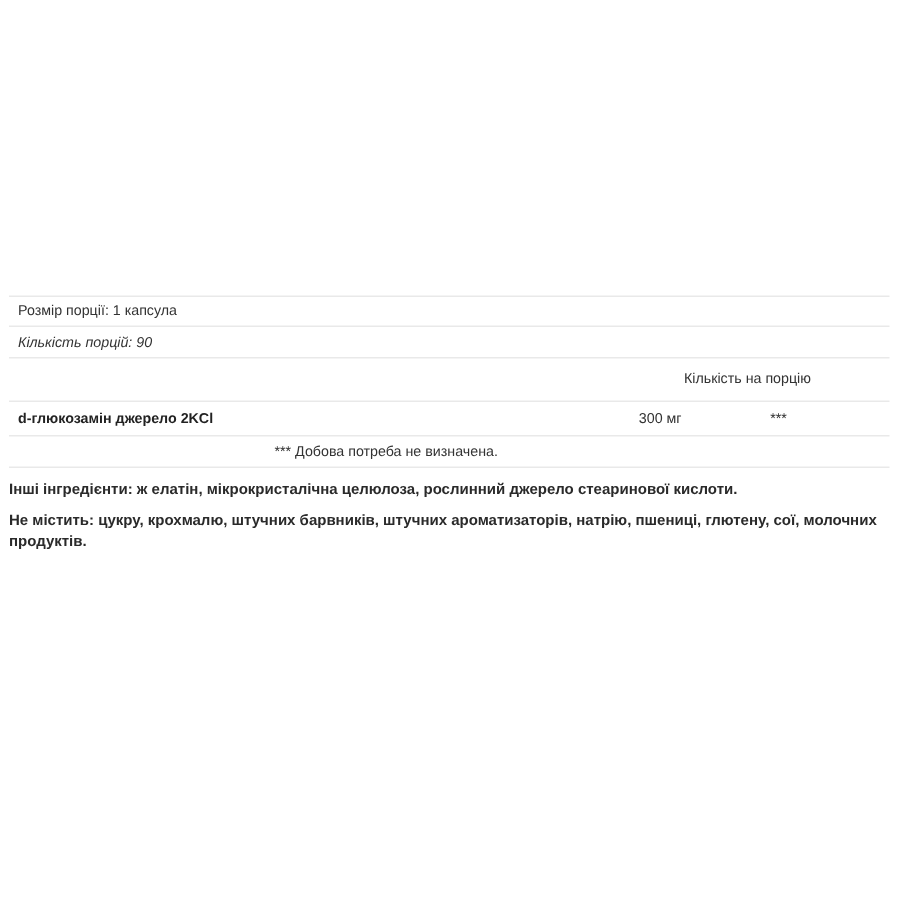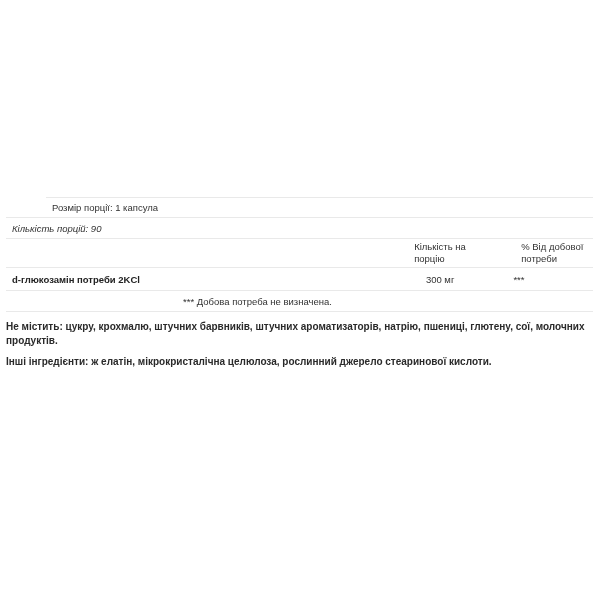--- a/index.html
+++ b/index.html
@@ -5,21 +5,21 @@
     html, body { margin: 0; padding: 0; background: #ffffff; }
     body { width: 600px; height: 600px; position: relative; overflow: hidden;
            font-family: "Liberation Sans", sans-serif; color: #222; }
     .facts { position: absolute; left: 6px; top: 197px; width: 587px; }
     .row { border-top: 1px solid #e9e9e9; display: flex; align-items: center;
            font-size: 9.5px; color: #333; box-sizing: border-box; }
     .row.last { border-bottom: 1px solid #e9e9e9; }
     .cell-name { padding-left: 6px; width: 410px; }
     .cell-amt { width: 88px; padding-left: 6px; }
     .cell-dv  { width: 80px; }
-    .r-serving { height: 20px; margin-left: 40px; }
+    .r-serving { height: 20px; }
     .r-servings { height: 21px; font-style: italic; }
     .r-header { height: 29px; align-items: center; line-height: 12px; gap: 28px; }
     .r-ingr { height: 23px; }
     .r-note { height: 22px; justify-content: flex-end; }
     .bold { font-weight: bold; color: #222; }
     .paras { position: absolute; left: 6px; top: 320px; width: 590px; }
     .para { font-size: 10px; font-weight: bold; color: #2a2a2a; line-height: 14px; margin: 0 0 7px 0; }
   </style>
 </head>
 <body>
@@ -27,28 +27,27 @@
 <div class="facts">
   <div class="row r-serving">
     <span class="cell-name">Розмір порції: 1 капсула</span>
   </div>
   <div class="row r-servings">
     <span class="cell-name">Кількість порцій: 90</span>
   </div>
   <div class="row r-header">
     <span class="cell-name"></span>
     <span class="cell-amt">Кількість на порцію</span>
-    <span class="cell-dv">% Від добової потреби</span>
   </div>
   <div class="row r-ingr">
-    <span class="cell-name bold">d-глюкозамін потреби 2KCl</span>
+    <span class="cell-name bold">d-глюкозамін джерело 2KCl</span>
     <span class="cell-amt">300 мг</span>
     <span class="cell-dv">***</span>
   </div>
   <div class="row r-note last">
     <span class="cell-name">*** Добова потреба не визначена.</span>
   </div>
 </div>
 
 <div class="paras">
+  <p class="para">Інші інгредієнти: ж елатін, мікрокристалічна целюлоза, рослинний джерело стеаринової кислоти.</p>
   <p class="para">Не містить: цукру, крохмалю, штучних барвників, штучних ароматизаторів, натрію, пшениці, глютену, сої, молочних продуктів.</p>
-  <p class="para">Інші інгредієнти: ж елатін, мікрокристалічна целюлоза, рослинний джерело стеаринової кислоти.</p>
 </div>
 
 </body></html>

